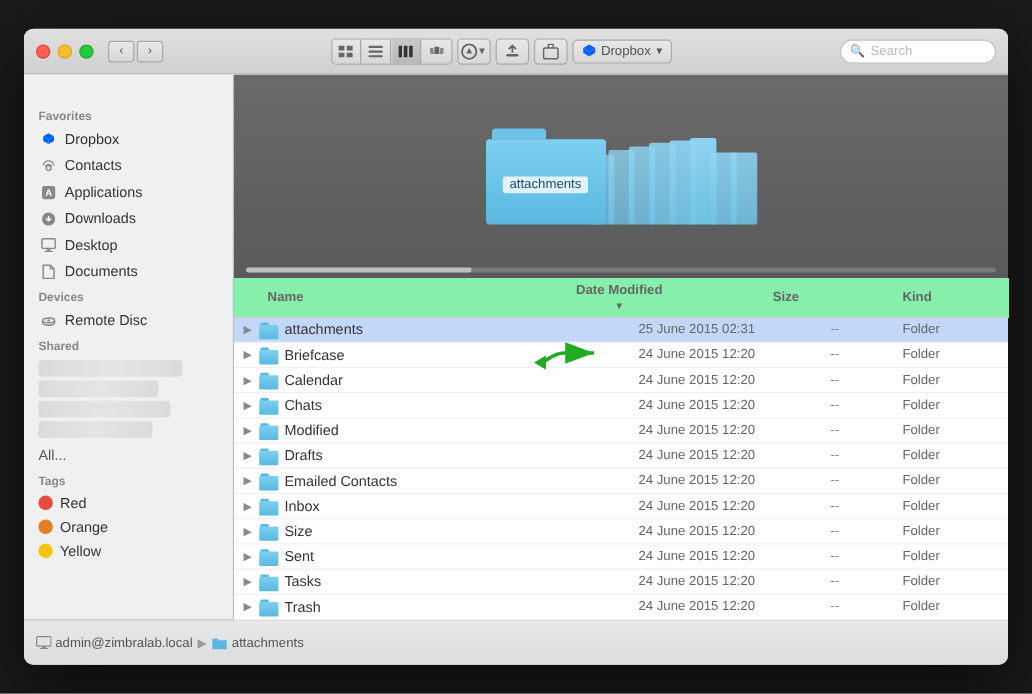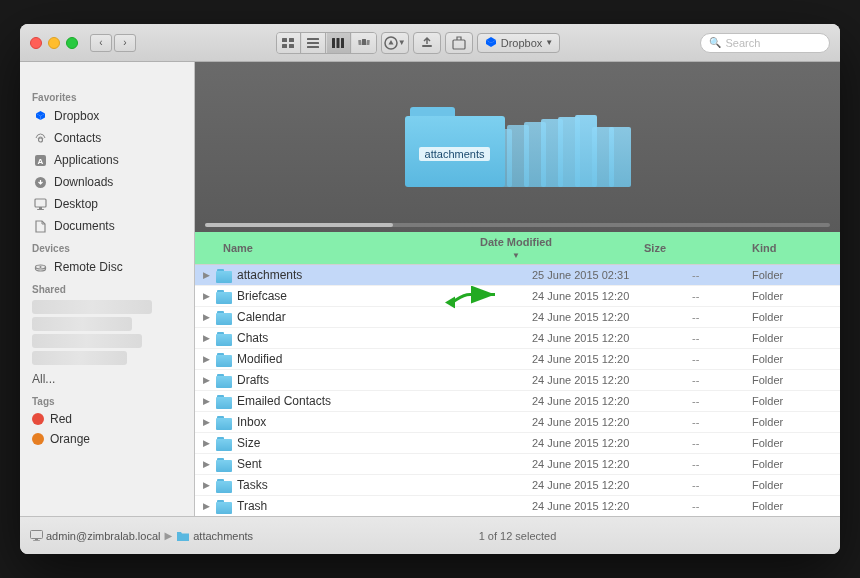--- a/index.html
+++ b/index.html
@@ -561,20 +561,24 @@
       </div>
 
       <div class="sidebar-section-label">Tags</div>
       <div class="sidebar-item">
         <div class="tag-dot" style="background:#e74c3c"></div>
         <span>Red</span>
       </div>
       <div class="sidebar-item">
         <div class="tag-dot" style="background:#e67e22"></div>
         <span>Orange</span>
+      </div>
+      <div class="sidebar-item">
+        <div class="tag-dot" style="background:#f1c40f"></div>
+        <span>Yellow</span>
       </div>
     </div>
 
     <div class="content-area">
 
       <div class="preview-area">
         <div class="folder-preview">
           <div class="main-folder">
             <div class="folder-tab"></div>
             <div class="folder-body">
@@ -768,16 +772,15 @@
         <span>admin@zimbralab.local</span>
       </div>
       <span class="breadcrumb-sep">▶</span>
       <div class="breadcrumb-item">
         <svg width="14" height="12" viewBox="0 0 14 12">
             <path d="M1 2 L5 2 L6 3.5 L13 3.5 L13 11 L1 11 Z" fill="#5ab8e0"></path>
           </svg>
         <span>attachments</span>
       </div>
     </div>
-    <div class="status-text">1 of 12 selected</div>
     <div style="width:150px"></div>
   </div>
 </div>
 
 </body></html>

